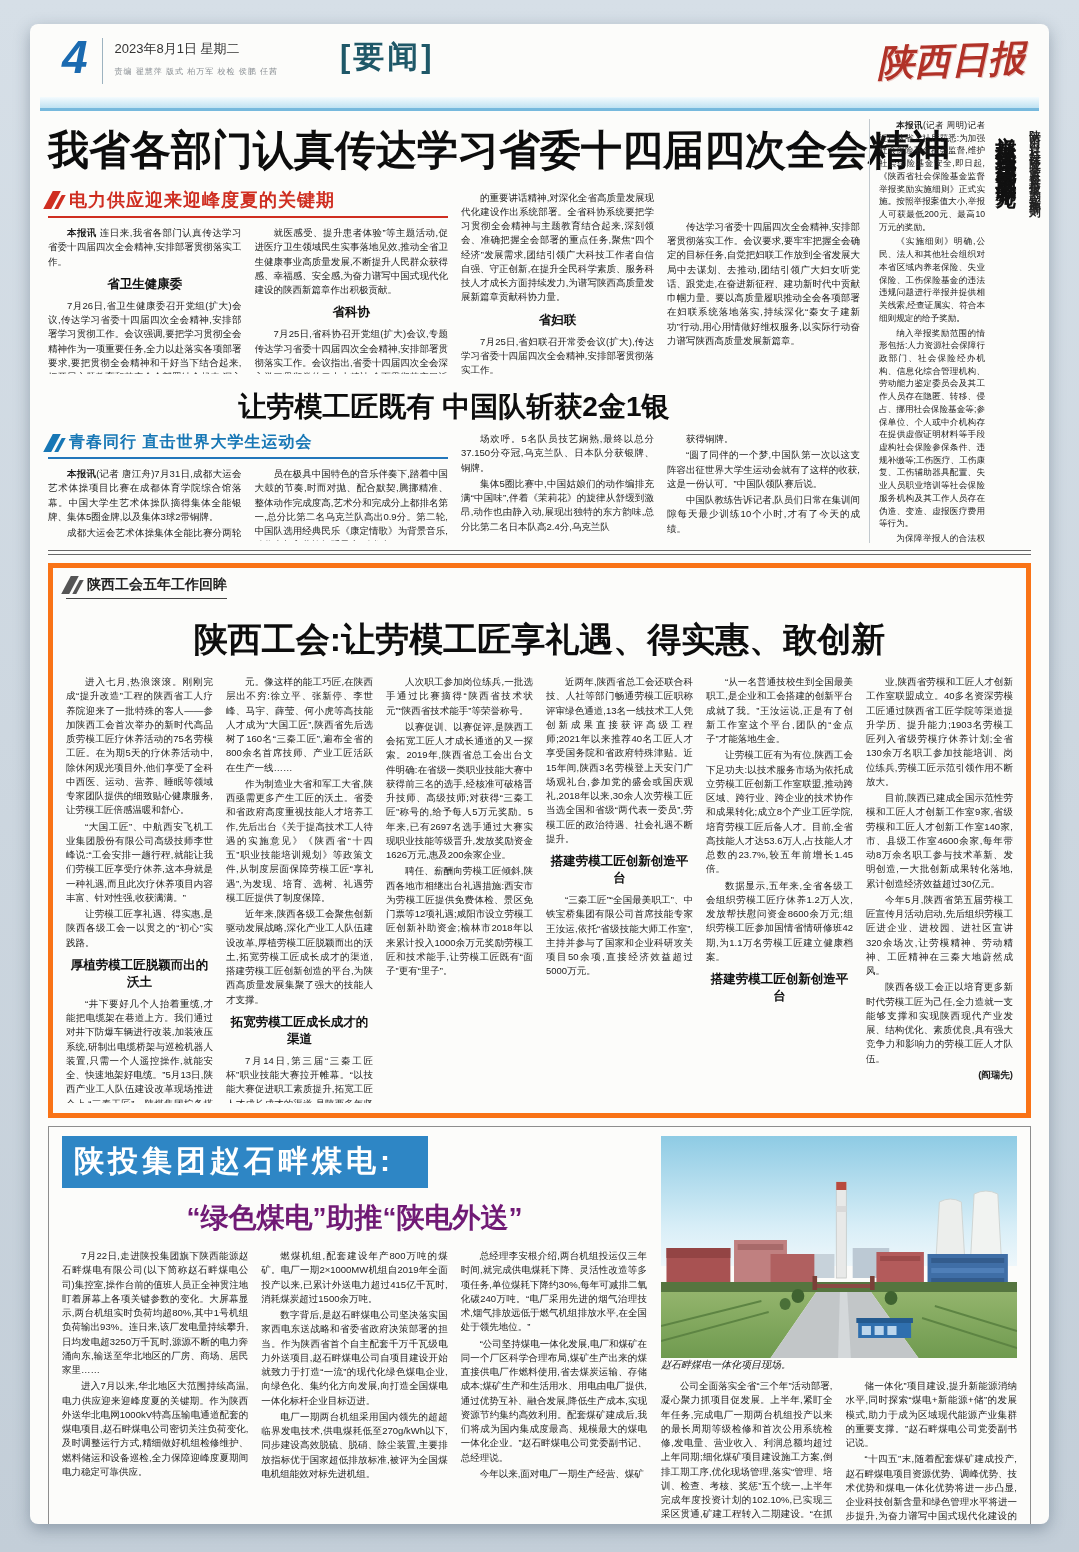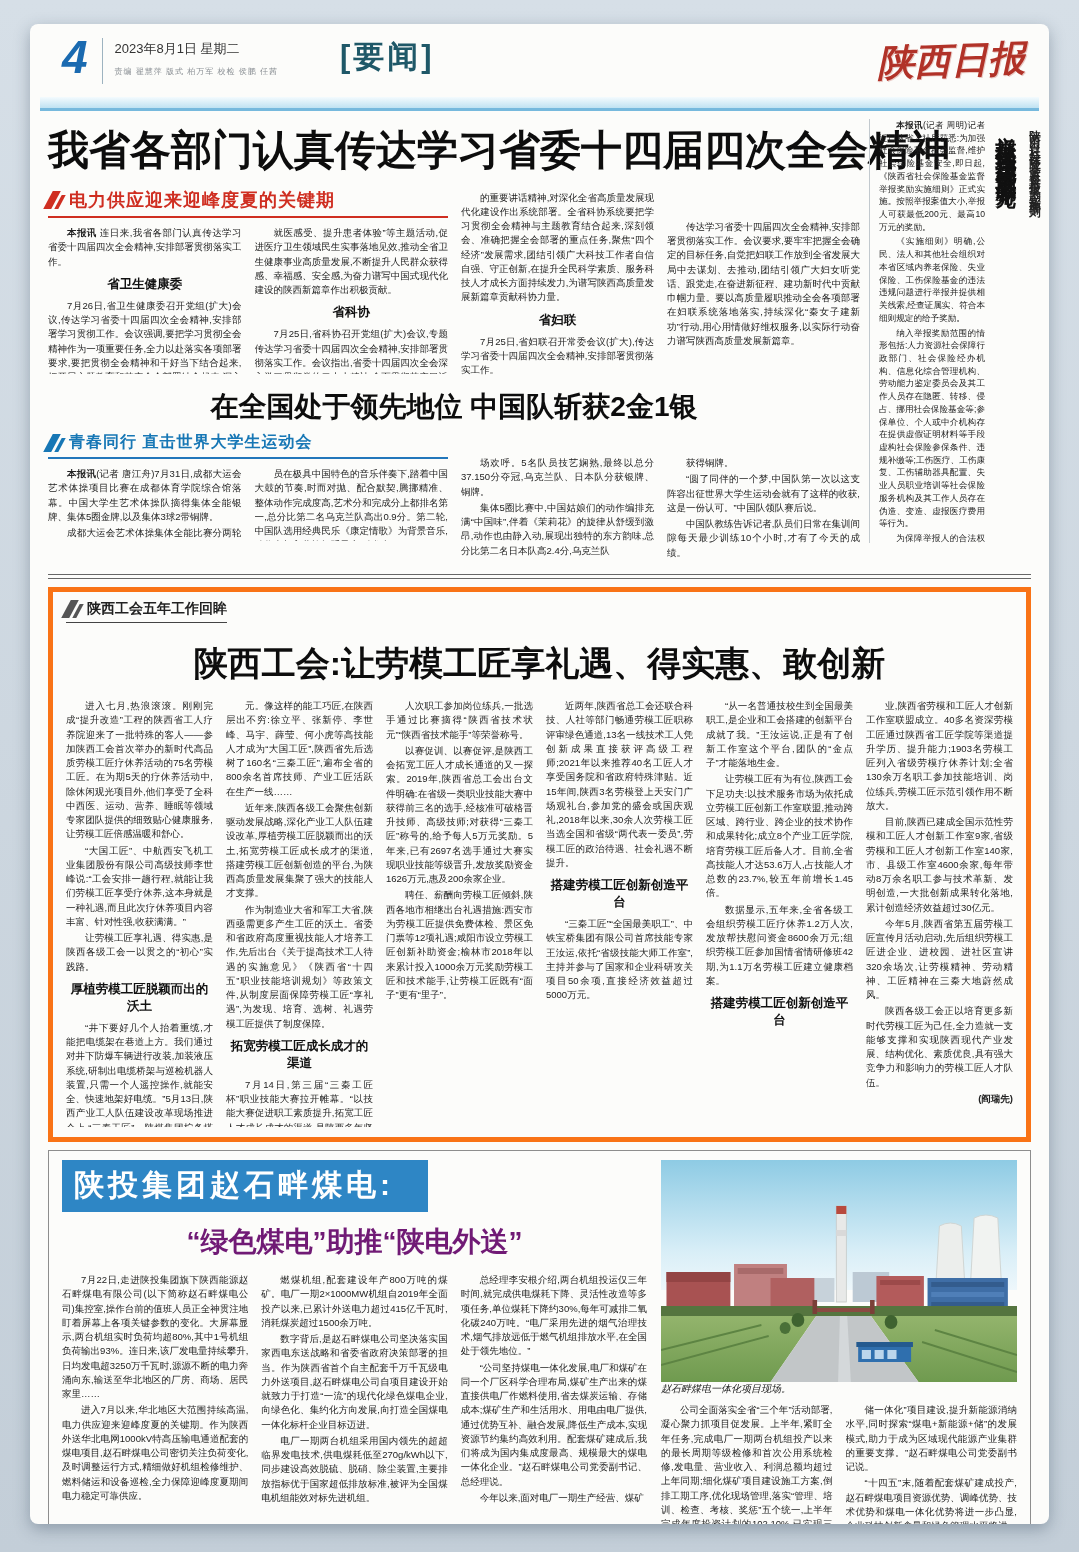--- a/index.html
+++ b/index.html
@@ -56,21 +56,21 @@
   .side-body .bp{font-size:8.6px;line-height:1.48;}
   .side-head{writing-mode:vertical-rl;font-size:21px;font-weight:900;color:#111;letter-spacing:3px;margin:0 7px;}
   .side-kicker{writing-mode:vertical-rl;font-size:11.5px;font-weight:700;color:#222;letter-spacing:4px;padding-top:2px;}
 
   
   .sports{margin-top:4px;}
   .sports-head{font-size:28px;font-weight:900;text-align:center;margin:6px 0 6px;color:#0d0d0d;}
   .sports-body{display:flex;gap:13px;}
   .sp-left{width:400px;}
   .sp-left .cols{height:74px;}
-  .sp-right{flex:1;height:112px;margin-top:24px;}
+  .sp-right{flex:1;height:112px;}
 
   .rule-double{height:3px;border-top:1px solid #666;border-bottom:1px solid #666;margin:6px 0 8px;}
 
   
   .union{border:5px solid #f97316;padding:8px 13px 10px;margin-top:2px;}
   .union-head{font-size:34px;font-weight:900;text-align:center;margin:10px 0 12px;color:#0d0d0d;}
   .union-cols{height:428px;}
 
   
   .energy{border:1px solid #8d8d8d;margin-top:8px;padding:9px 13px;display:flex;gap:14px;}
@@ -136,21 +136,21 @@
                   <p class="bp">7月25日,省妇联召开常委会议(扩大),传达学习省委十四届四次全会精神,安排部署贯彻落实工作。</p>
                 </div>
               <div class="col">
                   <p class="bp">传达学习省委十四届四次全会精神,安排部署贯彻落实工作。会议要求,要牢牢把握全会确定的目标任务,自觉把妇联工作放到全省发展大局中去谋划、去推动,团结引领广大妇女听党话、跟党走,在奋进新征程、建功新时代中贡献巾帼力量。要以高质量履职推动全会各项部署在妇联系统落地落实,持续深化“秦女子建新功”行动,用心用情做好维权服务,以实际行动奋力谱写陕西高质量发展新篇章。</p>
                 </div>
             </div>
           </div>
         </div>
 
         <div class="sports">
-          <div class="sports-head">在全国处于领先地位  中国队斩获2金1银</div>
+          <div class="sports-head">让劳模工匠既有  中国队斩获2金1银</div>
           <div class="sports-body">
             <div class="sp-left">
               <div class="kicker kicker-blue">
                 <span class="slash">
                     <i></i>
                     <i></i>
                   </span>
                 <span>青春同行  直击世界大学生运动会</span>
               </div>
               <div class="cols">
@@ -204,22 +204,22 @@
       <div class="cols union-cols">
         <div class="col">
             <p class="bp">进入七月,热浪滚滚。刚刚完成“提升改造”工程的陕西省工人疗养院迎来了一批特殊的客人——参加陕西工会首次举办的新时代高品质劳模工匠疗休养活动的75名劳模工匠。在为期5天的疗休养活动中,除休闲观光项目外,他们享受了全科中西医、运动、营养、睡眠等领域专家团队提供的细致贴心健康服务,让劳模工匠倍感温暖和舒心。</p>
             <p class="bp">“大国工匠”、中航西安飞机工业集团股份有限公司高级技师李世峰说:“工会安排一趟行程,就能让我们劳模工匠享受疗休养,这本身就是一种礼遇,而且此次疗休养项目内容丰富、针对性强,收获满满。”</p>
             <p class="bp">让劳模工匠享礼遇、得实惠,是陕西各级工会一以贯之的“初心”实践路。</p>
             <div class="sub-head">厚植劳模工匠脱颖而出的沃土</div>
             <p class="bp">“井下要好几个人抬着重缆,才能把电缆架在巷道上方。我们通过对井下防爆车辆进行改装,加装液压系统,研制出电缆桥架与巡检机器人装置,只需一个人遥控操作,就能安全、快速地架好电缆。”5月13日,陕西产业工人队伍建设改革现场推进会上,“三秦工匠”、陕煤集团柠条塔矿业公司研发团队负责人向与会人员介绍,这项创新成果曾在首届大国工匠创新交流大会上展出。</p>
           </div>
         <div class="col">
             <p class="bp">元。像这样的能工巧匠,在陕西层出不穷:徐立平、张新停、李世峰、马宇、薛莹、何小虎等高技能人才成为“大国工匠”,陕西省先后选树了160名“三秦工匠”,遍布全省的800余名首席技师、产业工匠活跃在生产一线……</p>
+            <p class="bp">作为制造业大省和军工大省,陕西亟需更多产生工匠的沃土。省委和省政府高度重视技能人才培养工作,先后出台《关于提高技术工人待遇的实施意见》《陕西省“十四五”职业技能培训规划》等政策文件,从制度层面保障劳模工匠“享礼遇”,为发现、培育、选树、礼遇劳模工匠提供了制度保障。</p>
             <p class="bp">近年来,陕西各级工会聚焦创新驱动发展战略,深化产业工人队伍建设改革,厚植劳模工匠脱颖而出的沃土,拓宽劳模工匠成长成才的渠道,搭建劳模工匠创新创造的平台,为陕西高质量发展集聚了强大的技能人才支撑。</p>
-            <p class="bp">作为制造业大省和军工大省,陕西亟需更多产生工匠的沃土。省委和省政府高度重视技能人才培养工作,先后出台《关于提高技术工人待遇的实施意见》《陕西省“十四五”职业技能培训规划》等政策文件,从制度层面保障劳模工匠“享礼遇”,为发现、培育、选树、礼遇劳模工匠提供了制度保障。</p>
             <div class="sub-head">拓宽劳模工匠成长成才的渠道</div>
             <p class="bp">7月14日,第三届“三秦工匠杯”职业技能大赛拉开帷幕。“以技能大赛促进职工素质提升,拓宽工匠人才成长成才的渠道,是陕西多年坚守的办赛理念。这五年,我们先后举办628个工种(项目)的省级一类、二类职业技能大赛,涵盖各行业、产业,2513万</p>
           </div>
         <div class="col">
             <p class="bp">人次职工参加岗位练兵,一批选手通过比赛摘得“陕西省技术状元”“陕西省技术能手”等荣誉称号。</p>
             <p class="bp">以赛促训、以赛促评,是陕西工会拓宽工匠人才成长通道的又一探索。2019年,陕西省总工会出台文件明确:在省级一类职业技能大赛中获得前三名的选手,经核准可破格晋升技师、高级技师;对获得“三秦工匠”称号的,给予每人5万元奖励。5年来,已有2697名选手通过大赛实现职业技能等级晋升,发放奖励资金1626万元,惠及200余家企业。</p>
             <p class="bp">聘任、薪酬向劳模工匠倾斜,陕西各地市相继出台礼遇措施:西安市为劳模工匠提供免费体检、景区免门票等12项礼遇;咸阳市设立劳模工匠创新补助资金;榆林市2018年以来累计投入1000余万元奖励劳模工匠和技术能手,让劳模工匠既有“面子”更有“里子”。</p>
           </div>
         <div class="col">
             <p class="bp">近两年,陕西省总工会还联合科技、人社等部门畅通劳模工匠职称评审绿色通道,13名一线技术工人凭创新成果直接获评高级工程师;2021年以来推荐40名工匠人才享受国务院和省政府特殊津贴。近15年间,陕西3名劳模登上天安门广场观礼台,参加党的盛会或国庆观礼,2018年以来,30余人次劳模工匠当选全国和省级“两代表一委员”,劳模工匠的政治待遇、社会礼遇不断提升。</p>

